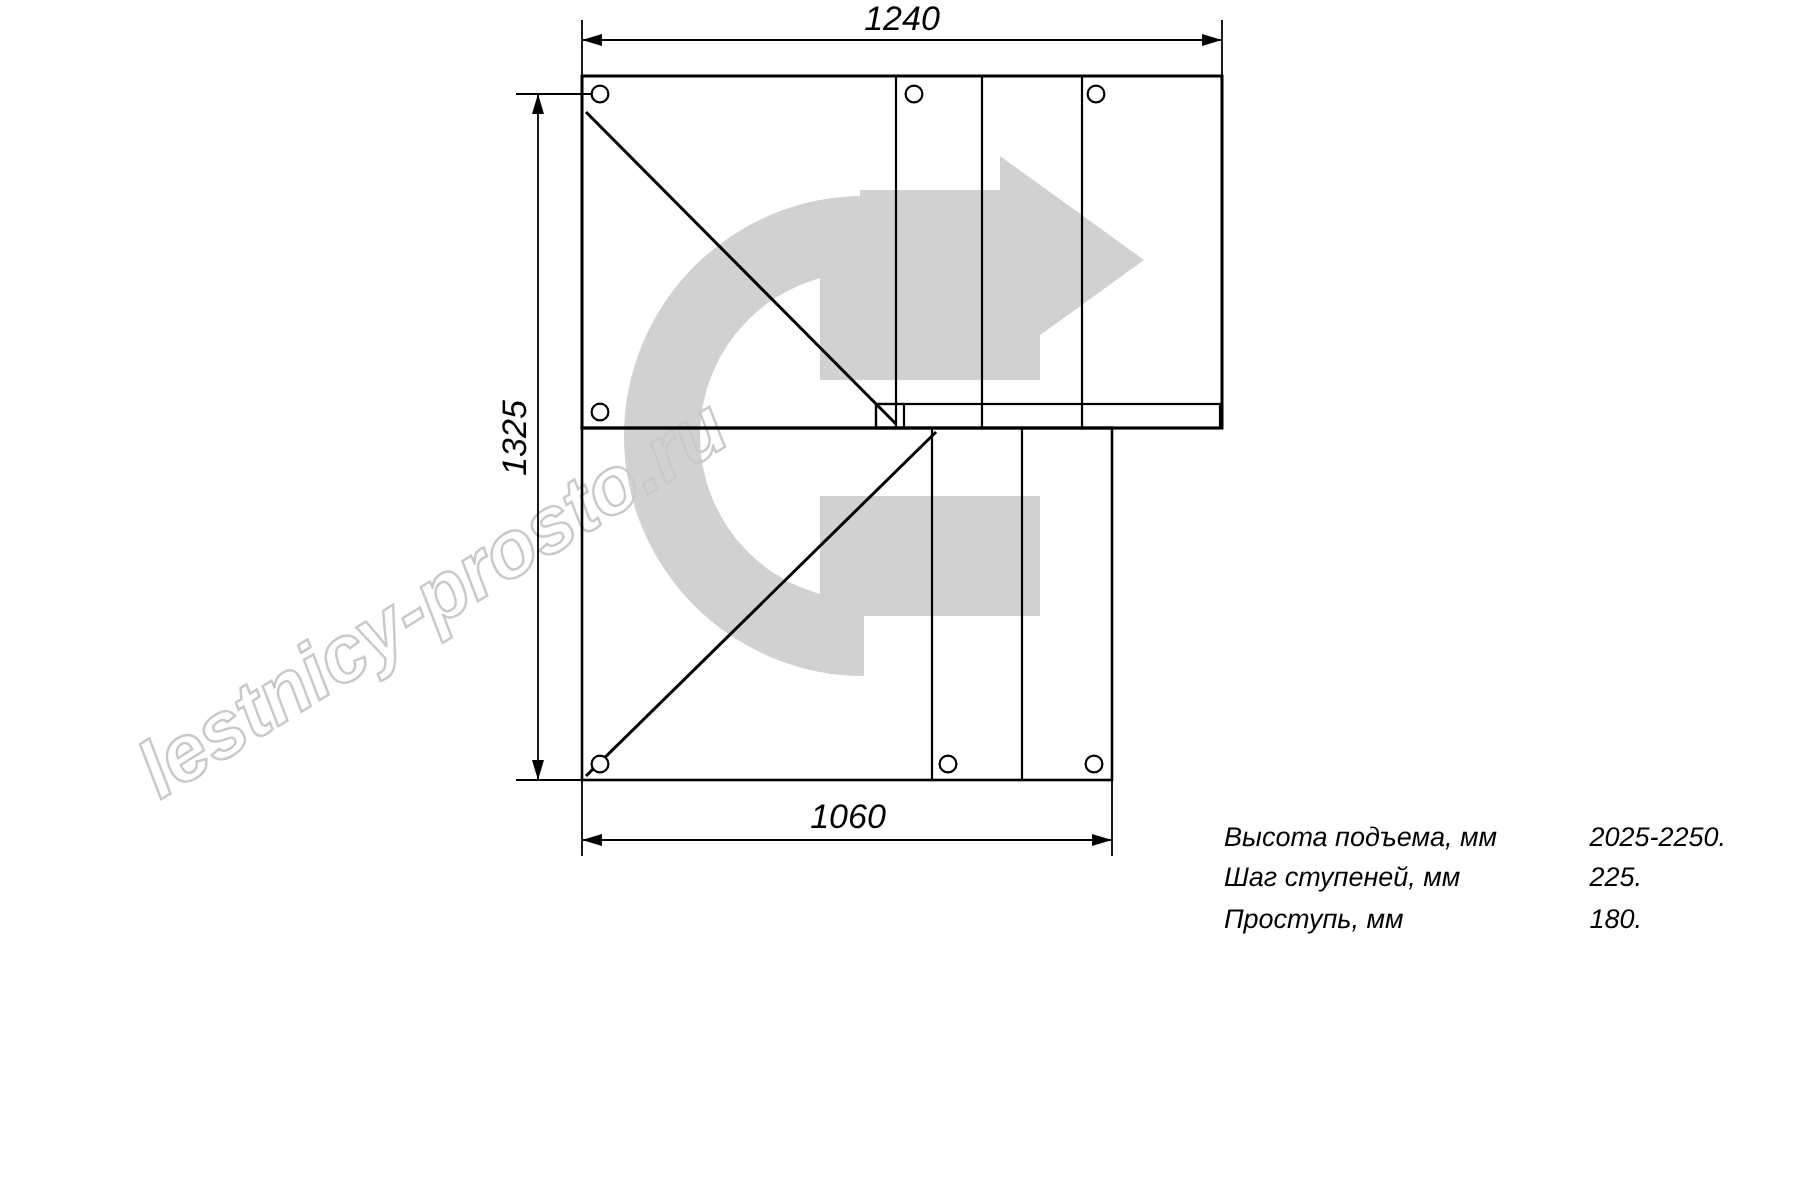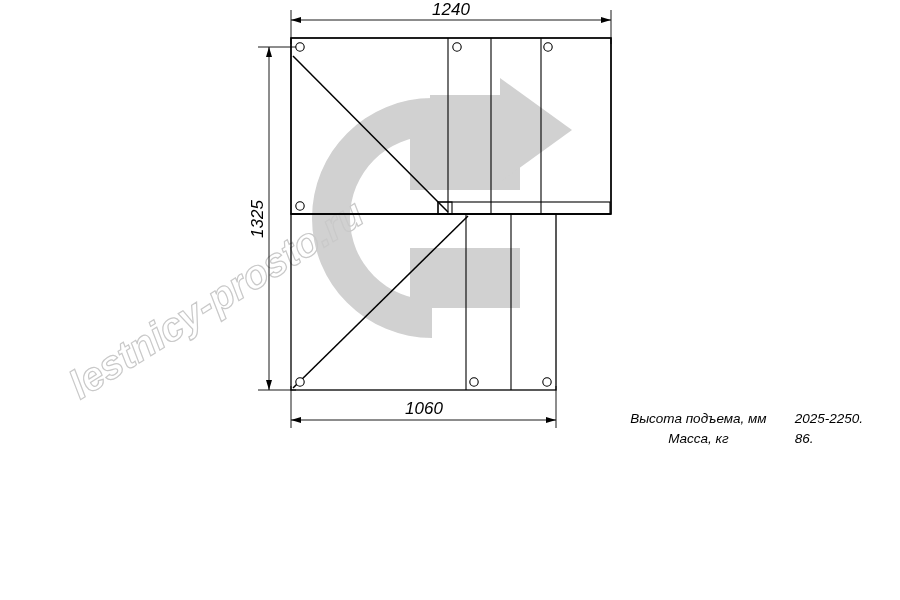--- a/index.html
+++ b/index.html
@@ -51,21 +51,21 @@
   #spec-table table {
     border-collapse: collapse;
     width: 100%;
   }
   #spec-table td {
     padding: 1.5px 0;
     white-space: nowrap;
     line-height: 1.32;
   }
   #spec-table td.label {
-    text-align: center;
+    text-align: left;
     padding-right: 10px;
     margin-top: 35px;
   }
   #spec-table td.value {
     text-align: left;
   }
 </style>
 </head>
 <body>
 
@@ -158,20 +158,24 @@
   </svg>
 
   <div id="spec-table">
     <table>
       <tbody>
         <tr>
           <td class="label">Высота подъема, мм</td>
           <td class="value">2025-2250.</td>
         </tr>
         <tr>
-          <td class="label">Масса, кг</td>
-          <td class="value">86.</td>
+          <td class="label">Шаг ступеней, мм</td>
+          <td class="value">225.</td>
+        </tr>
+        <tr>
+          <td class="label">Проступь, мм</td>
+          <td class="value">180.</td>
         </tr>
       </tbody>
     </table>
   </div>
 
 </div>
 
 </body></html>

